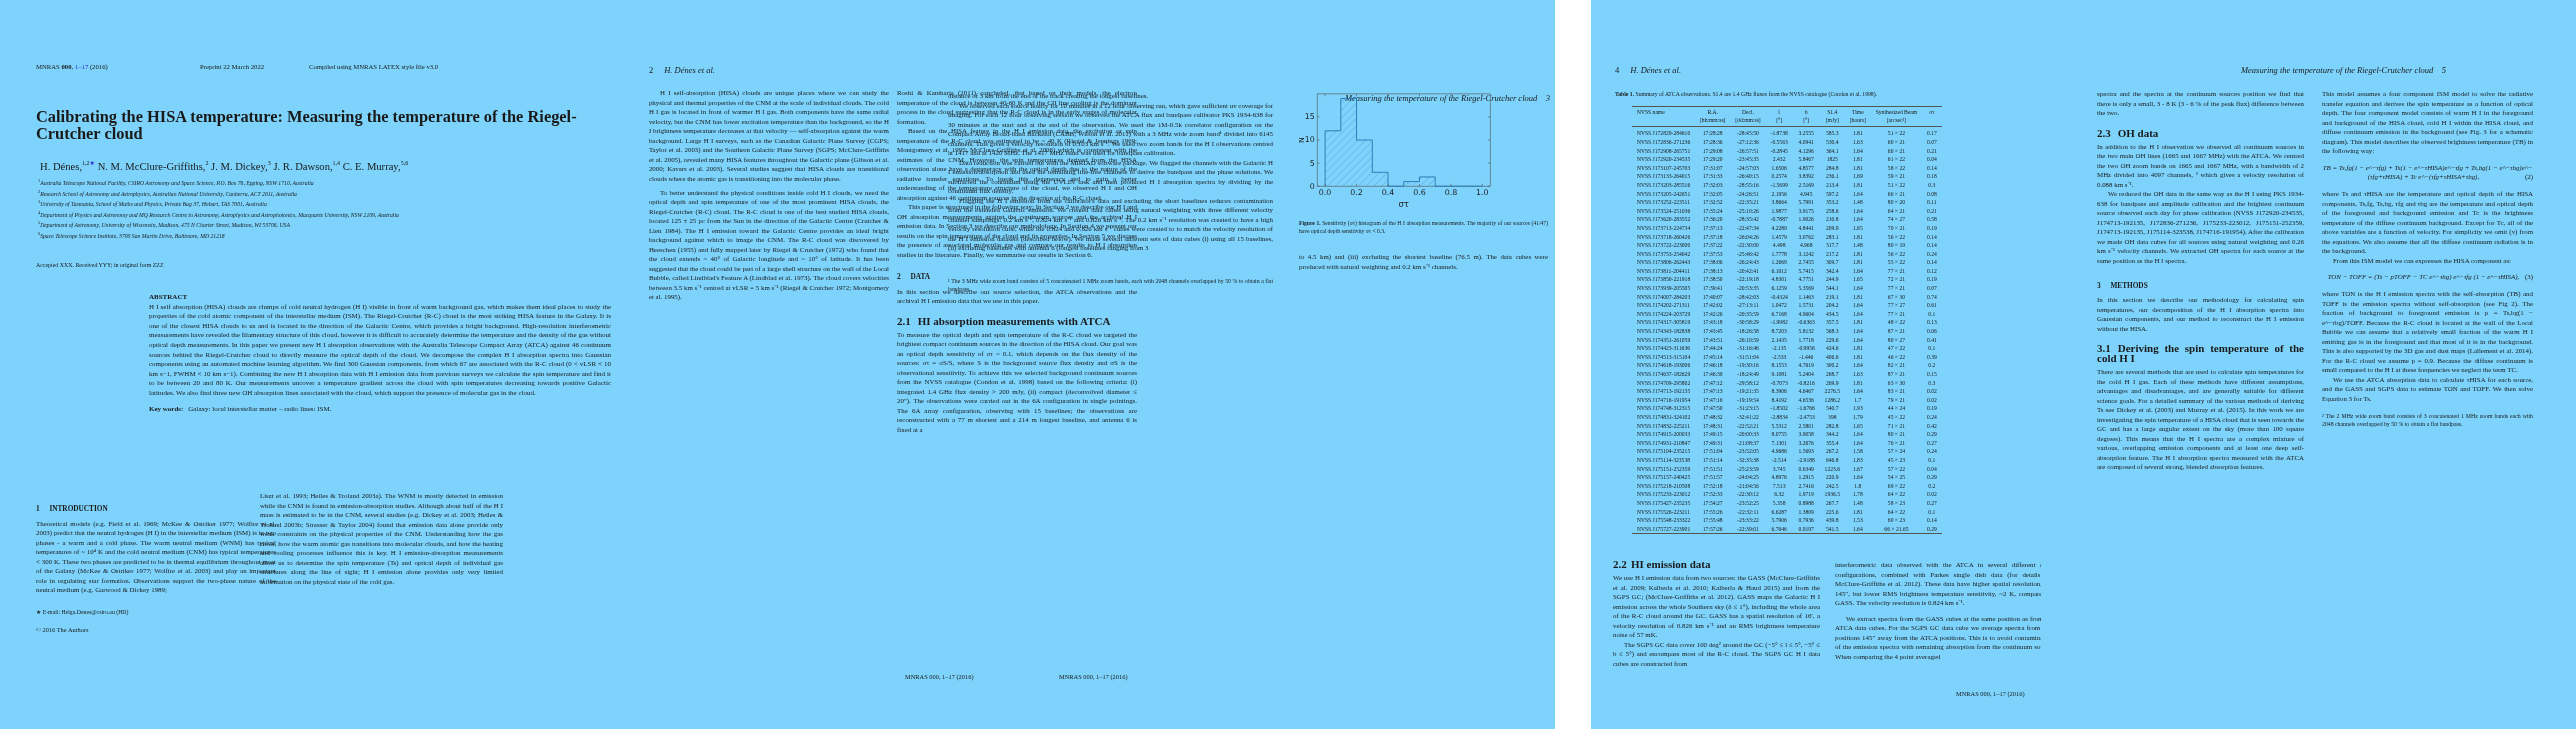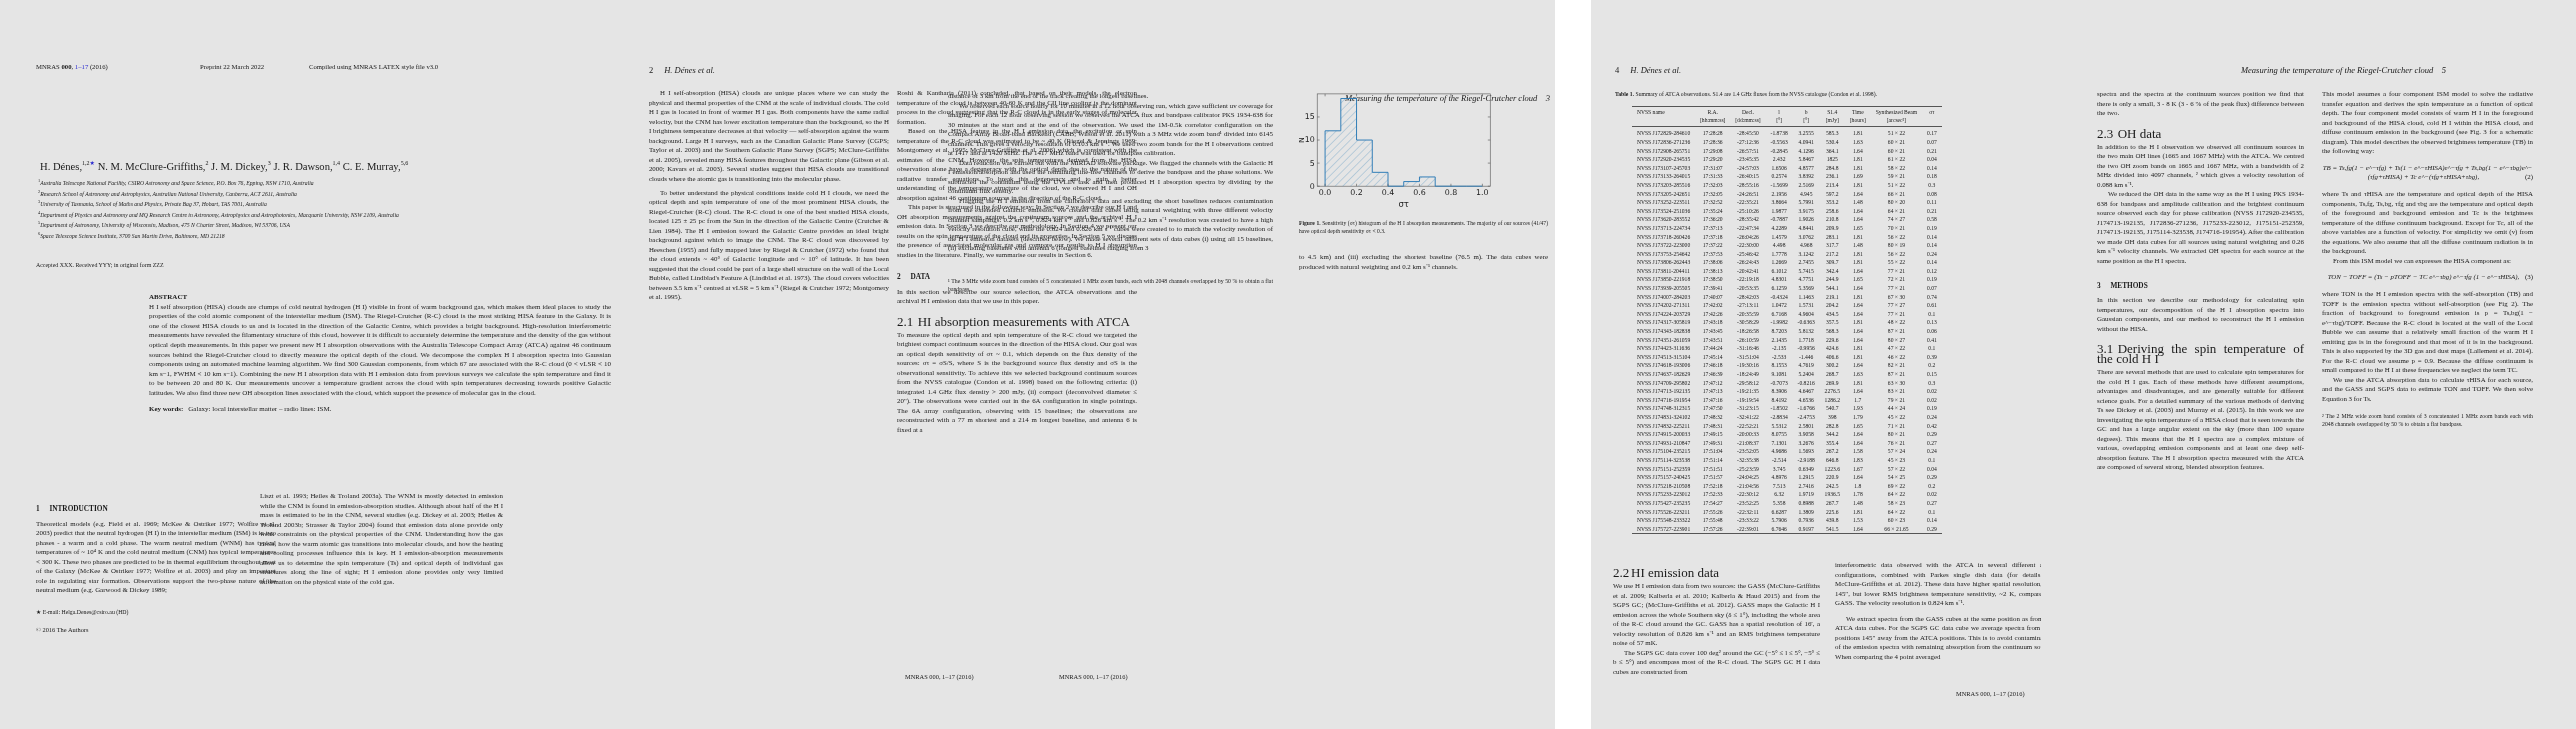--- a/index.html
+++ b/index.html
@@ -1,34 +1,34 @@
 <!DOCTYPE html>
 <html style="font-size:9.7px"><head>
 <meta charset="utf-8">
 <style>
   html, body { margin:0; padding:0; background:#ffffff; }
   body { width:2576px; height:729px; position:relative; overflow:hidden;
          font-family:"DejaVu Serif", "Liberation Serif", serif; color:#1a1a1a; }
-  .page { position:absolute; top:0; height:729px; background:#e5e5e5; }
+  .page { position:absolute; top:0; height:729px; background:#7dd3fc; }
   .p1 { left:0; width:644px; }
   .p2 { left:644px; width:644px; }
   .p3 { left:1288px; width:267px; }
   .p4 { left:1591px; width:486px; }
   .p5 { left:2041px; width:535px; }
   .hdr { position:absolute; top:63px; font-size:6.7px; font-family:"Liberation Serif", serif; }
   .run { position:absolute; top:65px; font-size:8.5px; font-style:italic; font-family:"Liberation Serif", serif; }
   .runnum { font-style:normal; margin-right:11px; }
   .link { color:#2b2bd0; }
   .col { position:absolute; font-family:"Liberation Serif", serif; font-size:6.9px; line-height:9.5px;
          text-align:justify; hyphens:auto; }
   .col p { margin:0; text-indent:11px; }
   .col p.ni { text-indent:0; }
   .sec { font-weight:bold; font-size:7.3px; margin:13.4px 0 4.9px 0; text-indent:0 !important; }
   .sec .n { display:inline-block; width:13.4px; }
-  .sub { font-weight:normal; font-size:13px; margin:11px 0 3.6px 0; text-indent:0 !important; }
+  .sub { font-weight:bold; font-size:11px; margin:11px 0 3.6px 0; text-indent:0 !important; }
   .foot { font-size:5.8px; line-height:8px; }
   .footer { position:absolute; top:673px; font-size:6.4px; font-family:"Liberation Serif", serif; }
   .arxiv { position:absolute; left:16px; top:608px; transform:rotate(-90deg); transform-origin:left top;
            font-family:"Liberation Serif", serif; font-size:22.5px; color:#808080; white-space:nowrap; letter-spacing:0.3px; }
   .title { position:absolute; left:36px; top:108px; font-size:16.4px; font-weight:bold; line-height:17px;
            font-family:"Liberation Serif", serif; width:547px; }
   .authors { position:absolute; left:40px; top:159px; font-size:10.6px; font-family:"Liberation Serif", serif; }
   .authors sup { font-size:6px; }
   .star { color:#2b2bd0; }
   .affils { position:absolute; left:38px; top:177px; font-size:5.7px; line-height:8.7px; font-style:italic;
@@ -65,20 +65,21 @@
 <div class="page p1">
   <div class="hdr" style="left:36px;">
     <span>MNRAS</span>
     <b>000</b>,
     <span class="link">1–17</span>
     <span>(2016)</span>
   </div>
   <div class="hdr" style="left:200px;">Preprint 22 March 2022</div>
   <div class="hdr" style="left:309px;">Compiled using MNRAS LATEX style file v3.0</div>
 
+  <div class="title">Calibrating the HISA temperature: Measuring the temperature of the Riegel-Crutcher cloud</div>
 
   <div class="authors" id="authors"><span>H. Dénes,</span><sup>1,2</sup><sup class="star">★</sup> <span>N. M. McClure-Griffiths,</span><sup>2</sup> <span>J. M. Dickey,</span><sup>3</sup> <span>J. R. Dawson,</span><sup>1,4</sup> <span>C. E. Murray,</span><sup>5,6</sup> </div>
   <div class="affils" id="affils">
       <div><sup>1</sup><span>Australia Telescope National Facility, CSIRO Astronomy and Space Science, P.O. Box 76, Epping, NSW 1710, Australia</span></div>
       <div><sup>2</sup><span>Research School of Astronomy and Astrophysics, Australian National University, Canberra, ACT 2611, Australia</span></div>
       <div><sup>3</sup><span>University of Tasmania, School of Maths and Physics, Private Bag 37, Hobart, TAS 7001, Australia</span></div>
       <div><sup>4</sup><span>Department of Physics and Astronomy and MQ Research Centre in Astronomy, Astrophysics and Astrophotonics, Macquarie University, NSW 2109, Australia</span></div>
       <div><sup>5</sup><span>Department of Astronomy, University of Wisconsin, Madison, 475 N Charter Street, Madison, WI 53706, USA</span></div>
       <div><sup>6</sup><span>Space Telescope Science Institute, 3700 San Martin Drive, Baltimore, MD 21218</span></div>
     </div>
@@ -766,21 +767,21 @@
           <td>0.9197</td>
           <td>541.5</td>
           <td>1.64</td>
           <td>66 × 21.65</td>
           <td>0.29</td>
         </tr>
       </tbody>
   </table>
 
   <div class="col" style="left:22px; top:560px; width:207px;">
-    <div class="sub" style="margin-top:8px;">
+    <div class="sub" style="margin-top:0;">
       <span style="display:inline-block;width:18px;">2.2</span><span>HI emission data</span>
     </div>
     <p class="ni">We use H I emission data from two sources: the GASS (McClure-Griffiths et al. 2009; Kalberla et al. 2010; Kalberla &amp; Haud 2015) and from the SGPS GC; (McClure-Griffiths et al. 2012). GASS maps the Galactic H I emission across the whole Southern sky (δ ≤ 1°), including the whole area of the R-C cloud around the GC. GASS has a spatial resolution of 16′, a velocity resolution of 0.826 km s⁻¹ and an RMS brightness temperature noise of 57 mK.</p>
     <p>The SGPS GC data cover 100 deg² around the GC (−5° ≤ l ≤ 5°, −5° ≤ b ≤ 5°) and encompass most of the R-C cloud. The SGPS GC H I data cubes are constructed from</p>
   </div>
   <div class="col" style="left:244px; top:560px; width:219px;">
     <p class="ni">interferometric data observed with the ATCA in several different array configurations, combined with Parkes single dish data (for details see McClure-Griffiths et al. 2012). These data have higher spatial resolution, θ = 145″, but lower RMS brightness temperature sensitivity, ~2 K, compared to GASS. The velocity resolution is 0.824 km s⁻¹.</p>
     <p style="margin-top:6px;">We extract spectra from the GASS cubes at the same position as from the ATCA data cubes. For the SGPS GC data cube we average spectra from four positions 145″ away from the ATCA positions. This is to avoid contamination of the emission spectra with remaining absorption from the continuum source. When comparing the 4 point averaged</p>
   </div>
   <div class="footer" style="left:365px; top:690px;">MNRAS 000, 1–17 (2016)</div>

